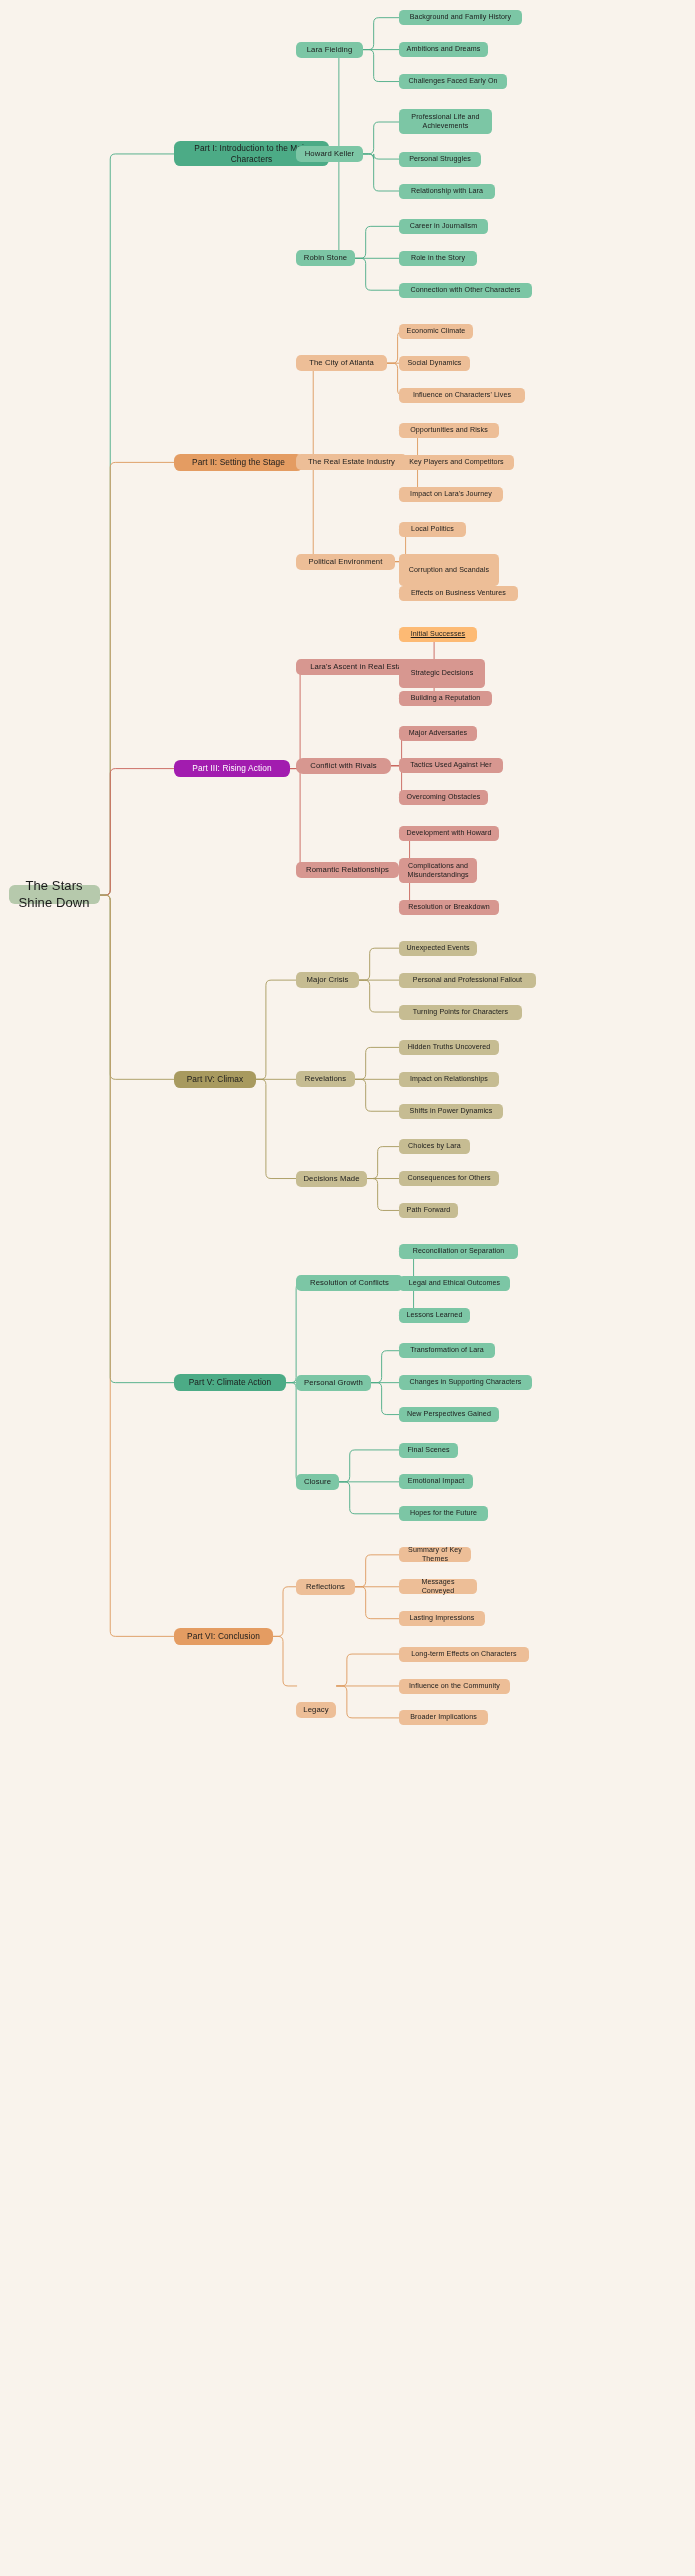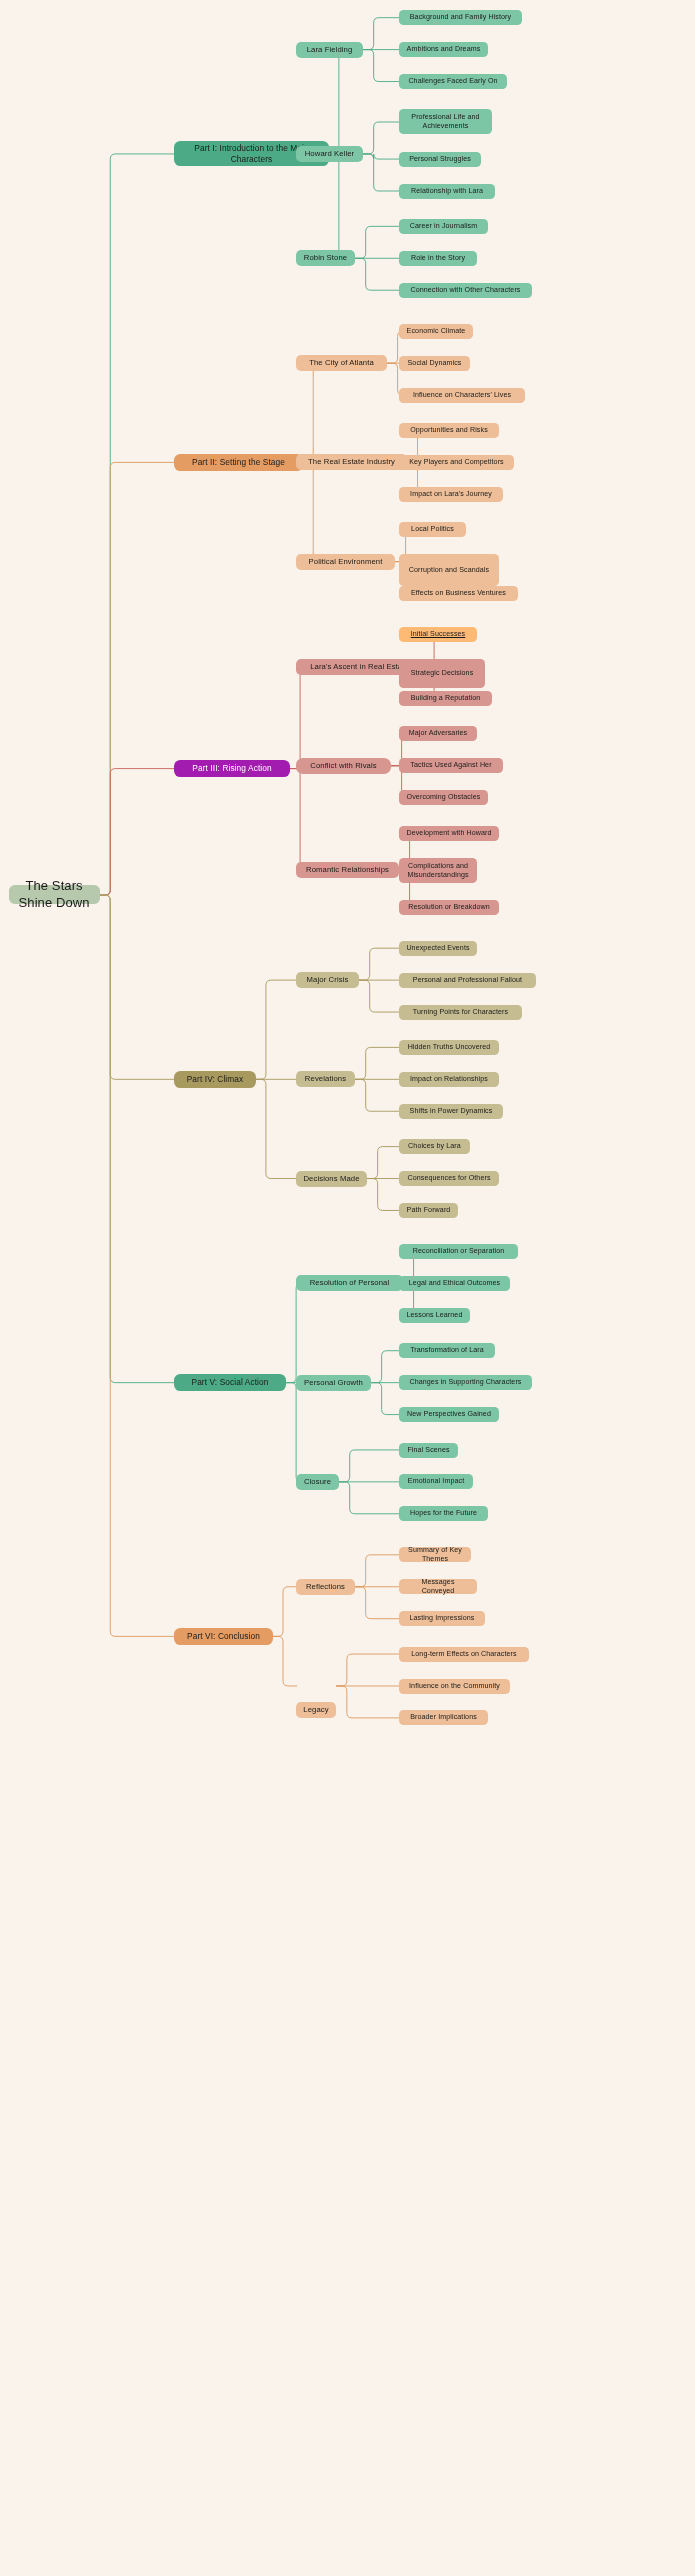--- a/index.html
+++ b/index.html
@@ -174,22 +174,22 @@
     <div class="node lvl-3" style="left: 399px; top: 973px; width: 137px; height: 15px; background: rgb(198, 188, 146); color: rgb(27, 27, 27);">Personal and Professional Fallout</div>
     <div class="node lvl-3" style="left: 399px; top: 1005px; width: 123px; height: 15px; background: rgb(198, 188, 146); color: rgb(27, 27, 27);">Turning Points for Characters</div>
     <div class="node lvl-2" style="left: 296px; top: 1071px; width: 59px; height: 16px; background: rgb(198, 188, 146); color: rgb(27, 27, 27);">Revelations</div>
     <div class="node lvl-3" style="left: 399px; top: 1040px; width: 100px; height: 15px; background: rgb(198, 188, 146); color: rgb(27, 27, 27);">Hidden Truths Uncovered</div>
     <div class="node lvl-3" style="left: 399px; top: 1072px; width: 100px; height: 15px; background: rgb(198, 188, 146); color: rgb(27, 27, 27);">Impact on Relationships</div>
     <div class="node lvl-3" style="left: 399px; top: 1104px; width: 104px; height: 15px; background: rgb(198, 188, 146); color: rgb(27, 27, 27);">Shifts in Power Dynamics</div>
     <div class="node lvl-2" style="left: 296px; top: 1171px; width: 71px; height: 16px; background: rgb(198, 188, 146); color: rgb(27, 27, 27);">Decisions Made</div>
     <div class="node lvl-3" style="left: 399px; top: 1139px; width: 71px; height: 15px; background: rgb(198, 188, 146); color: rgb(27, 27, 27);">Choices by Lara</div>
     <div class="node lvl-3" style="left: 399px; top: 1171px; width: 100px; height: 15px; background: rgb(198, 188, 146); color: rgb(27, 27, 27);">Consequences for Others</div>
     <div class="node lvl-3" style="left: 399px; top: 1203px; width: 59px; height: 15px; background: rgb(198, 188, 146); color: rgb(27, 27, 27);">Path Forward</div>
-    <div class="node lvl-1" style="left: 174px; top: 1374px; width: 112px; height: 17px; background: rgb(76, 171, 134); color: rgb(27, 27, 27);">Part V: Social Action</div>
-    <div class="node lvl-2" style="left: 296px; top: 1275px; width: 107px; height: 16px; background: rgb(124, 198, 165); color: rgb(27, 27, 27);">Resolution of Personal</div>
+    <div class="node lvl-1" style="left: 174px; top: 1374px; width: 112px; height: 17px; background: rgb(76, 171, 134); color: rgb(27, 27, 27);">Part V: Climate Action</div>
+    <div class="node lvl-2" style="left: 296px; top: 1275px; width: 107px; height: 16px; background: rgb(124, 198, 165); color: rgb(27, 27, 27);">Resolution of Conflicts</div>
     <div class="node lvl-3" style="left: 399px; top: 1244px; width: 119px; height: 15px; background: rgb(124, 198, 165); color: rgb(27, 27, 27);">Reconciliation or Separation</div>
     <div class="node lvl-3" style="left: 399px; top: 1276px; width: 111px; height: 15px; background: rgb(124, 198, 165); color: rgb(27, 27, 27);">Legal and Ethical Outcomes</div>
     <div class="node lvl-3" style="left: 399px; top: 1308px; width: 71px; height: 15px; background: rgb(124, 198, 165); color: rgb(27, 27, 27);">Lessons Learned</div>
     <div class="node lvl-2" style="left: 296px; top: 1375px; width: 75px; height: 16px; background: rgb(124, 198, 165); color: rgb(27, 27, 27);">Personal Growth</div>
     <div class="node lvl-3" style="left: 399px; top: 1343px; width: 96px; height: 15px; background: rgb(124, 198, 165); color: rgb(27, 27, 27);">Transformation of Lara</div>
     <div class="node lvl-3" style="left: 399px; top: 1375px; width: 133px; height: 15px; background: rgb(124, 198, 165); color: rgb(27, 27, 27);">Changes in Supporting Characters</div>
     <div class="node lvl-3" style="left: 399px; top: 1407px; width: 100px; height: 15px; background: rgb(124, 198, 165); color: rgb(27, 27, 27);">New Perspectives Gained</div>
     <div class="node lvl-2" style="left: 296px; top: 1474px; width: 43px; height: 16px; background: rgb(124, 198, 165); color: rgb(27, 27, 27);">Closure</div>
     <div class="node lvl-3" style="left: 399px; top: 1443px; width: 59px; height: 15px; background: rgb(124, 198, 165); color: rgb(27, 27, 27);">Final Scenes</div>
     <div class="node lvl-3" style="left: 399px; top: 1474px; width: 74px; height: 15px; background: rgb(124, 198, 165); color: rgb(27, 27, 27);">Emotional Impact</div>

